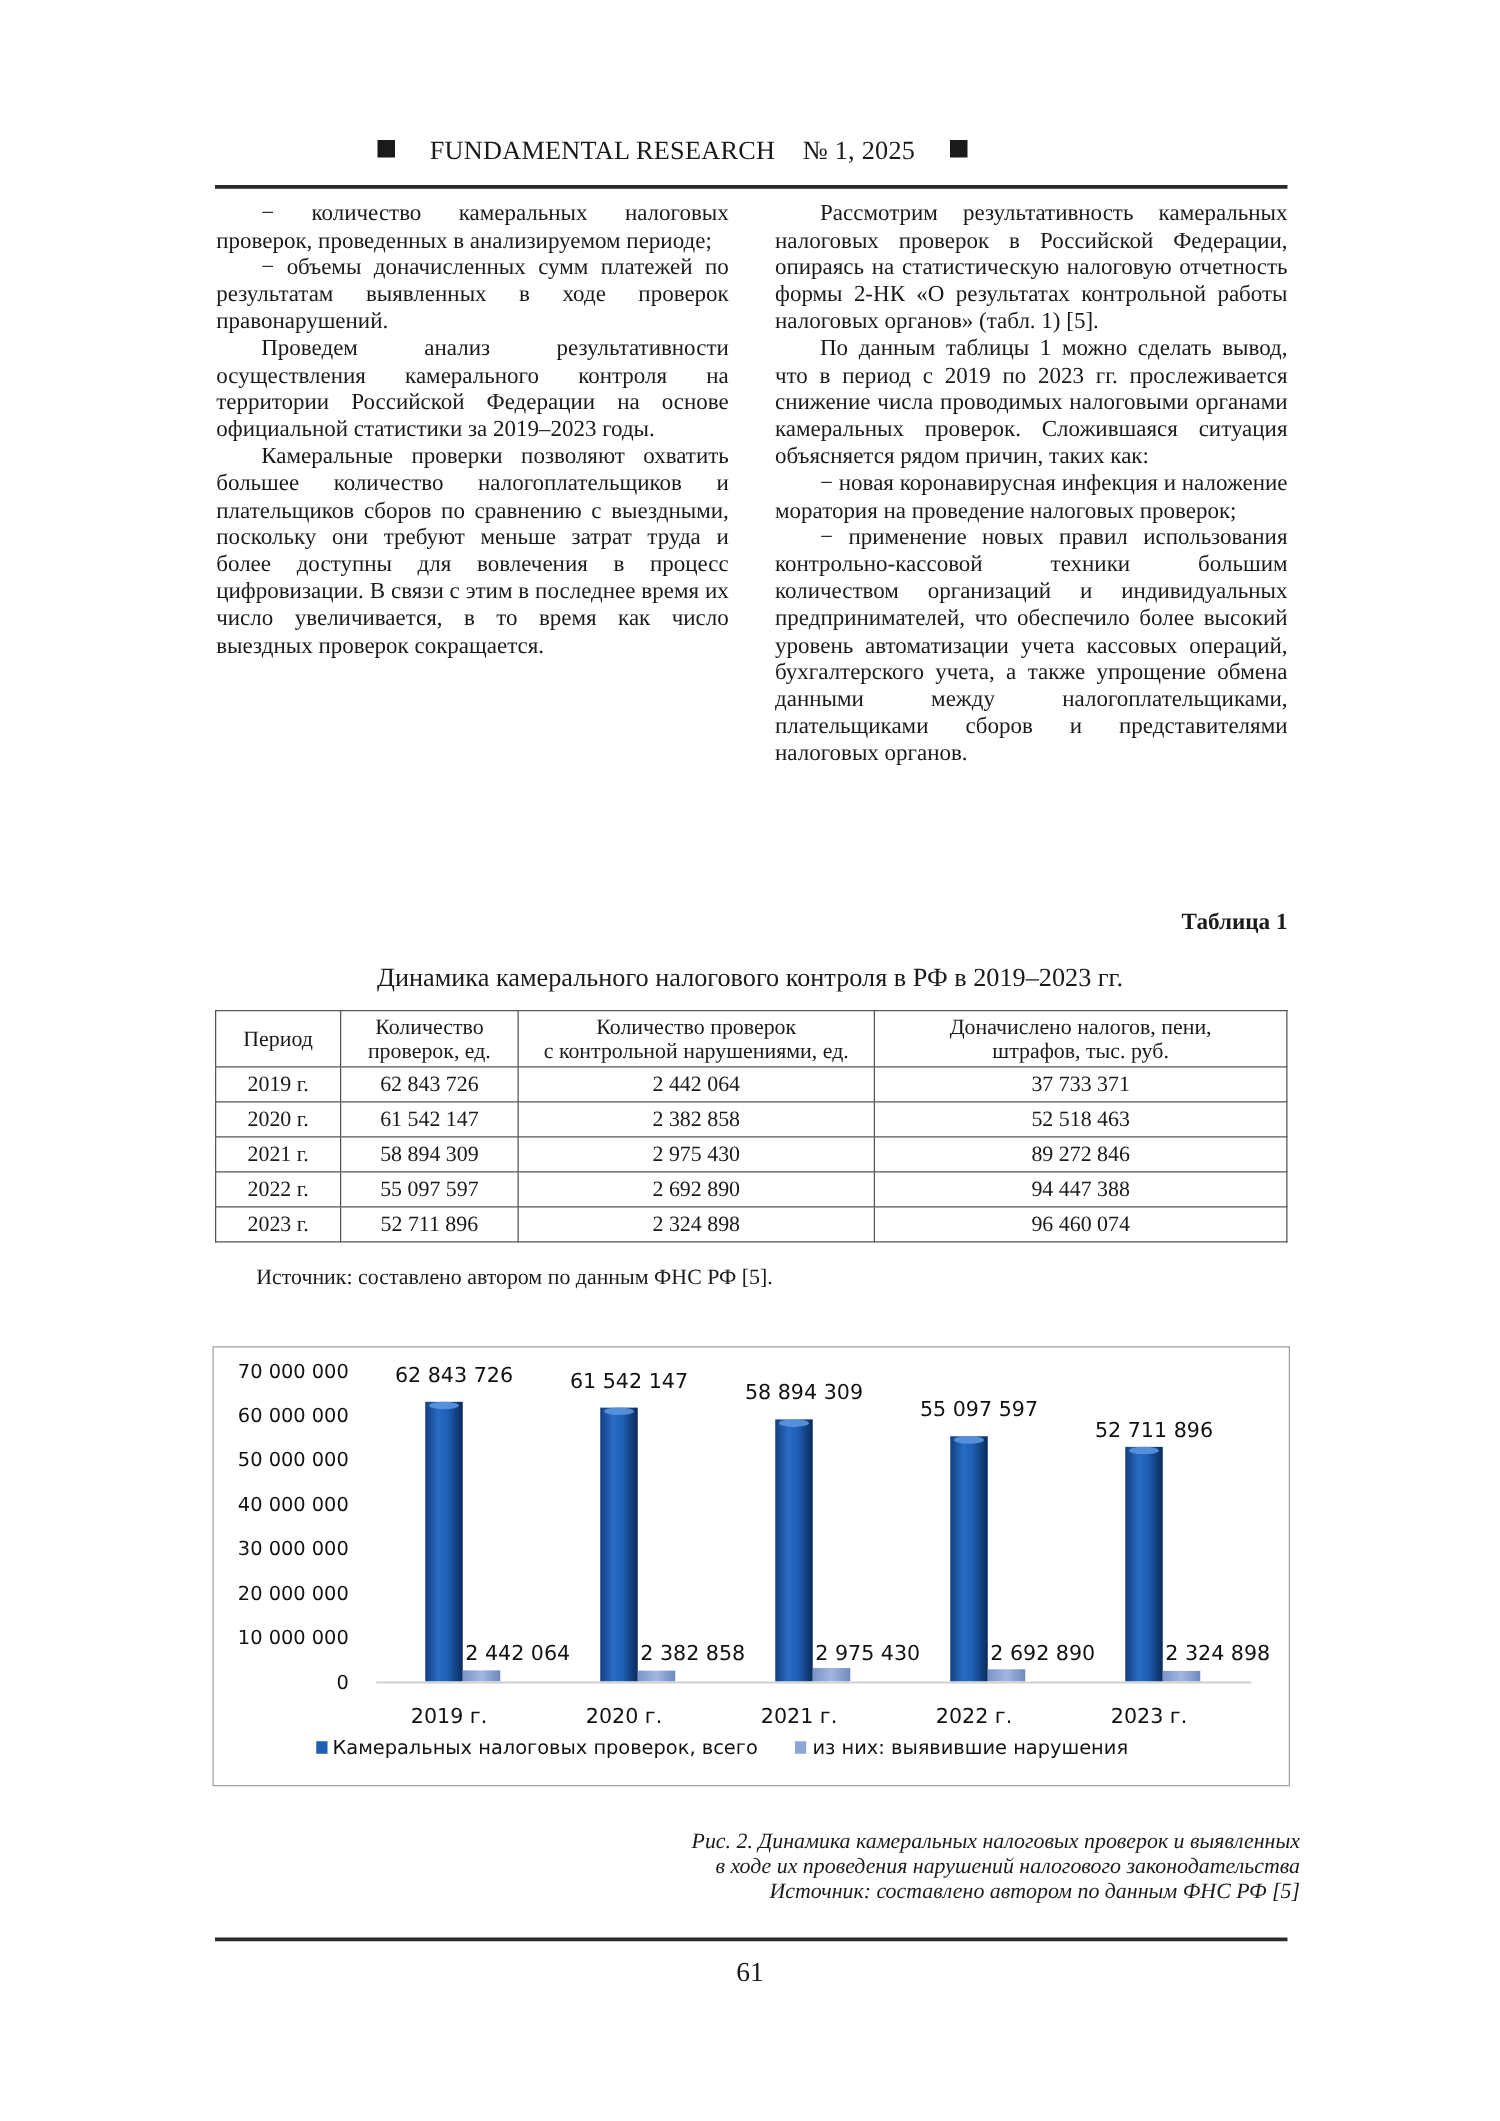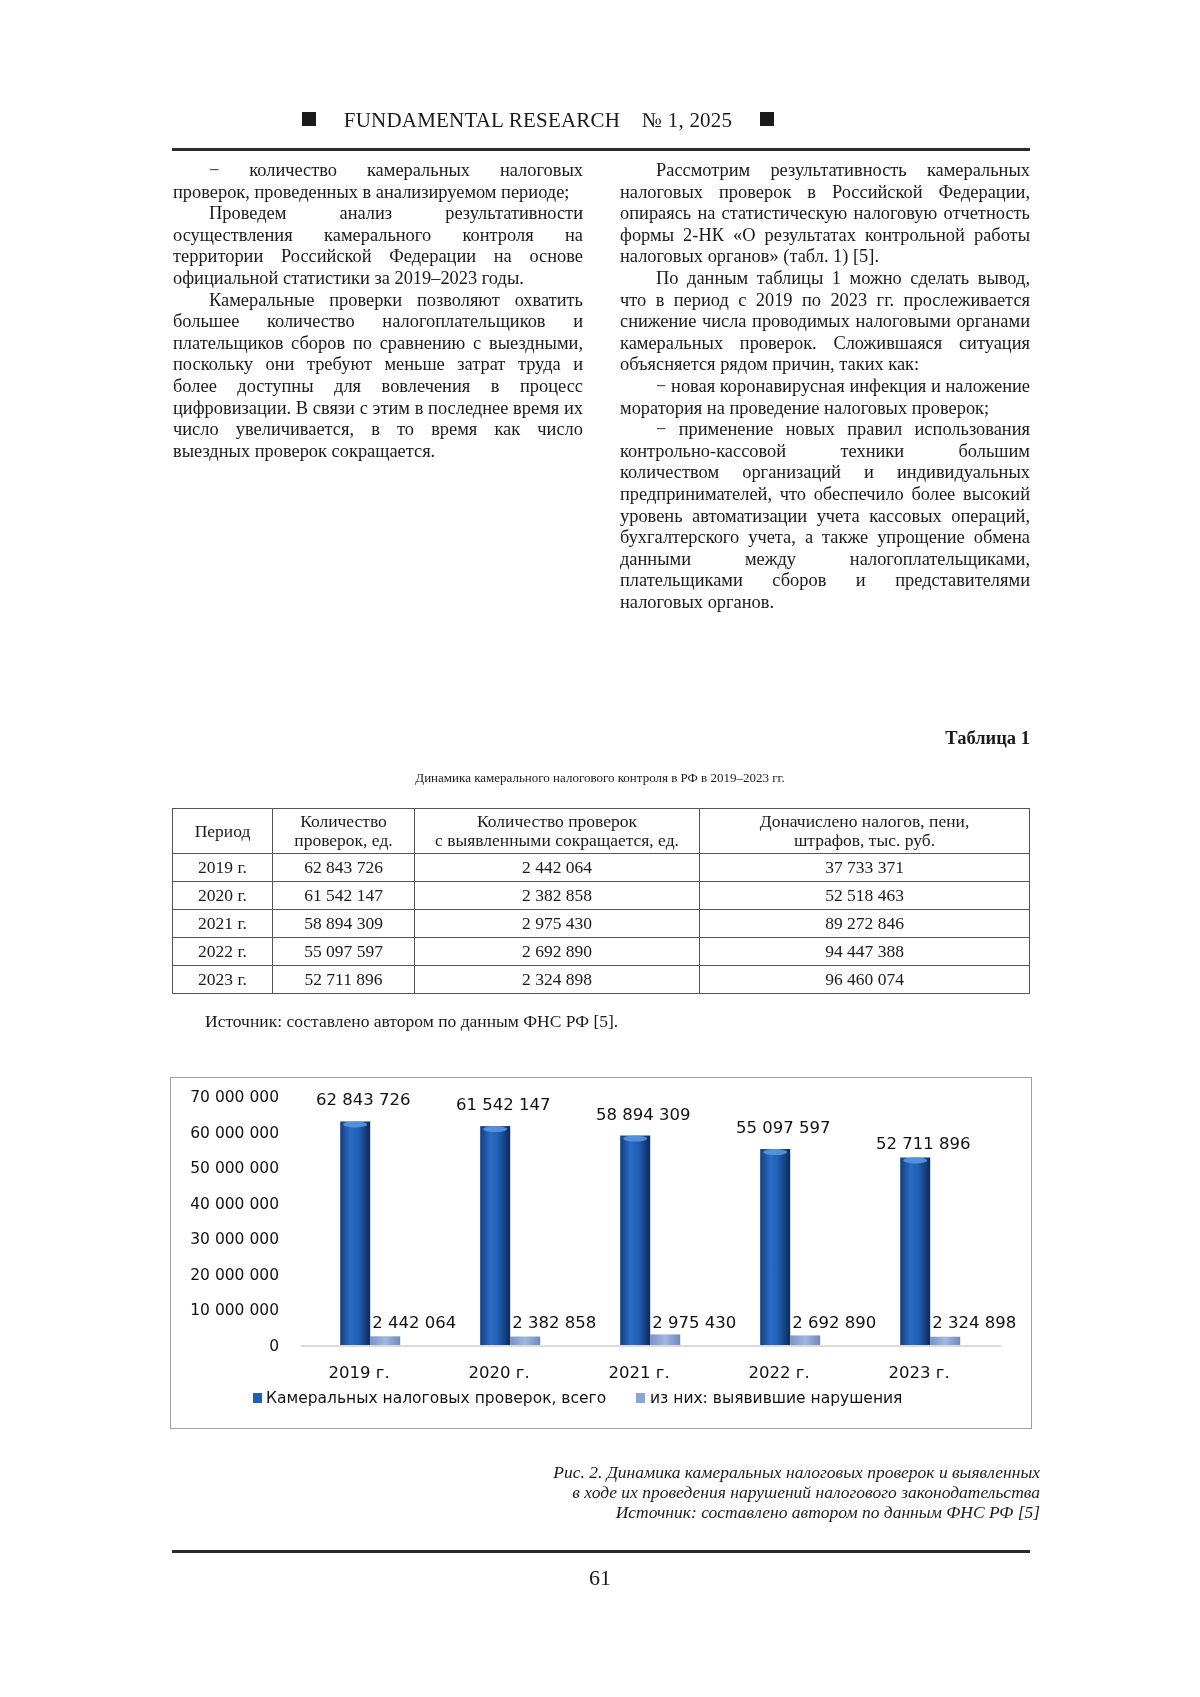--- a/index.html
+++ b/index.html
@@ -12,21 +12,21 @@
   .header .num { margin-left: 22px; }
   .rule-top { position: absolute; top: 148px; left: 172px; width: 858px; height: 3px; background: #2a2a2a; }
   .col { position: absolute; top: 160px; width: 410px; font-size: 18.4px; line-height: 21.6px;
          text-align: justify; hyphens: manual; }
   .col.left { left: 173px; }
   .col.right { left: 620px; width: 410px; }
   .col p { margin: 0; text-indent: 36px; }
   .col p.noindent { text-indent: 0; }
   .col p.dash { text-indent: 36px; }
   .tbl-label { position: absolute; top: 728px; right: 170px; font-weight: bold; font-size: 18.5px; }
-  .tbl-title { position: absolute; top: 770px; left: 0; width: 1200px; text-align: center; font-size: 13px; }
+  .tbl-title { position: absolute; top: 770px; left: 0; width: 1200px; text-align: center; font-size: 21px; }
   table.data { position: absolute; top: 808px; left: 172px; width: 858px; border-collapse: collapse;
                font-size: 17.5px; }
   table.data th, table.data td { border: 1.5px solid #555; text-align: center; font-weight: normal;
                padding: 0 4px; margin-top: 32px; }
   table.data th { height: 44px; line-height: 19px; }
   table.data td { height: 27px; line-height: 27px; }
   .tbl-src { position: absolute; top: 1011px; left: 205px; font-size: 17.5px; }
   .chart-box { position: absolute; top: 1077px; left: 170px; width: 860px; height: 350px;
                border: 1.5px solid #a0a0a0; background: #fff; }
   .chart-box svg { position: absolute; left: 0; top: 0; }
@@ -39,20 +39,21 @@
 </head>
 <body>
 
 <div class="header">
   <span class="sq"></span><span>FUNDAMENTAL RESEARCH</span><span class="num">№ 1,  2025</span><span class="sq"></span>
 </div>
 <div class="rule-top"></div>
 
 <div class="col left">
   <p class="dash">− количество камеральных налоговых проверок, проведенных в анализируемом периоде;</p>
+  <p class="dash">− объемы доначисленных сумм платежей по результатам выявленных в ходе проверок правонарушений.</p>
   <p>Проведем анализ результативности осуществления камерального контроля на территории Российской Федерации на основе официальной статистики за 2019–2023 годы.</p>
   <p>Камеральные проверки позволяют охватить большее количество налогоплательщиков и плательщиков сборов по сравнению с выездными, поскольку они требуют меньше затрат труда и более доступны для вовлечения в процесс цифровизации. В связи с этим в последнее время их число увеличивается, в то время как число выездных проверок сокращается.</p>
 </div>
 
 <div class="col right">
   <p>Рассмотрим результативность камеральных налоговых проверок в Российской Федерации, опираясь на статистическую налоговую отчетность формы 2-НК «О результатах контрольной работы налоговых органов» (табл. 1) [5].</p>
   <p>По данным таблицы 1 можно сделать вывод, что в период с 2019  по 2023 гг. прослеживается снижение числа проводимых налоговыми органами камеральных проверок. Сложившаяся ситуация объясняется рядом причин, таких как:</p>
   <p class="dash">− новая коронавирусная инфекция и наложение моратория на проведение налоговых проверок;</p>
   <p class="dash">− применение новых правил использования контрольно-кассовой техники большим количеством организаций и индивидуальных предпринимателей, что обеспечило более высокий уровень автоматизации учета кассовых операций, бухгалтерского учета, а также упрощение обмена данными между налогоплательщиками, плательщиками сборов и представителями налоговых органов.</p>
 </div>
@@ -64,21 +65,21 @@
   <colgroup>
     <col style="width:100px">
       <col style="width:142px">
       <col style="width:285px">
       <col>
   </colgroup>
   <thead>
     <tr>
       <th><span>Период</span></th>
       <th><span>Количество</span><br><span>проверок, ед.</span></th>
-      <th><span>Количество проверок</span><br><span>с выявленными сокращается, ед.</span></th>
+      <th><span>Количество проверок</span><br><span>с контрольной нарушениями, ед.</span></th>
       <th><span>Доначислено налогов, пени,</span><br><span>штрафов, тыс. руб.</span></th>
     </tr>
   </thead>
   <tbody>
     <tr>
       <td>2019 г.</td>
       <td>62 843 726</td>
       <td>2 442 064</td>
       <td>37 733 371</td>
     </tr>

